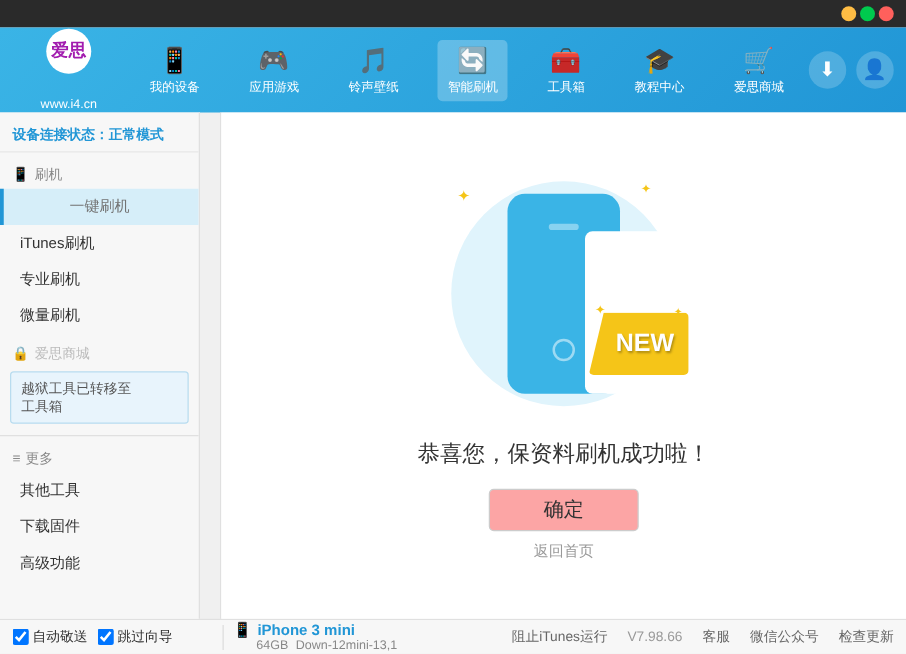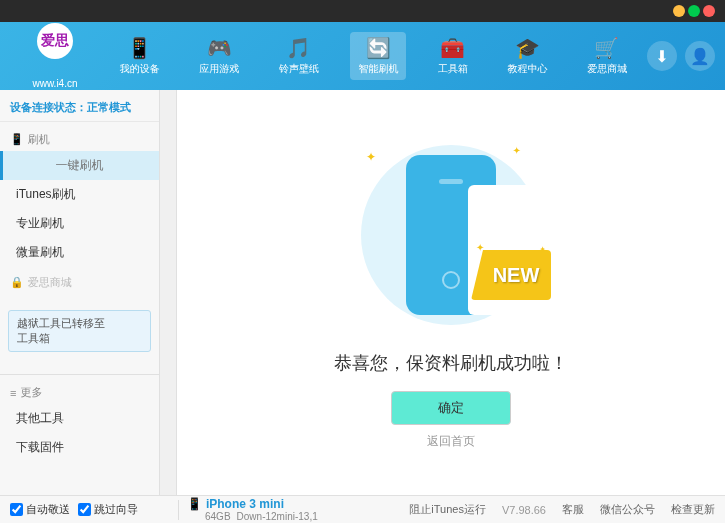--- a/index.html
+++ b/index.html
@@ -121,21 +121,21 @@
       cursor: pointer;
     }
     .sidebar-item.active {
       background: #d6eef9;
       color: #737373;
       border-left: 3px solid #2196d6;
       padding-left: 13px;
       text-align: center;
     }
     .sidebar-notice {
-      margin: 16px 8px;
+      margin: 3px 8px;
       background: #e8f4fc;
       border: 1px solid #b8dcef;
       border-radius: 3px;
       padding: 5px 8px;
       font-size: 11px;
       color: #555;
     }
     .sidebar-divider {
       height: 1px;
       background: #e0e0e0;
@@ -230,25 +230,25 @@
 
     
     .success-text {
       font-size: 18px;
       color: #333;
       margin-bottom: 16px;
       font-weight: 500;
     }
     .confirm-btn {
       width: 120px; height: 34px;
-      background: #5eead4;
+      background: #fca5a5;
       border: 1px solid #ccc;
       border-radius: 4px;
       cursor: pointer;
-      font-size: 13px;
+      font-size: 16px;
       color: #333;
       display: flex; align-items: center; justify-content: center;
       margin-bottom: 8px;
     }
     .back-link {
       font-size: 12px;
       color: #999;
       cursor: pointer;
     }
 
@@ -400,20 +400,21 @@
 
       <div class="sidebar-divider"></div>
 
       <div class="sidebar-section">
         <div class="sidebar-section-title">
           <span>≡</span>
           <span>更多</span>
         </div>
         <div class="sidebar-item">其他工具</div>
         <div class="sidebar-item">下载固件</div>
+        <div class="sidebar-item">高级功能</div>
       </div>
     </div>
   </div>
 
   <div class="content">
 
     <div class="phone-container">
 
       <div class="phone-bg-circle"></div>
 

